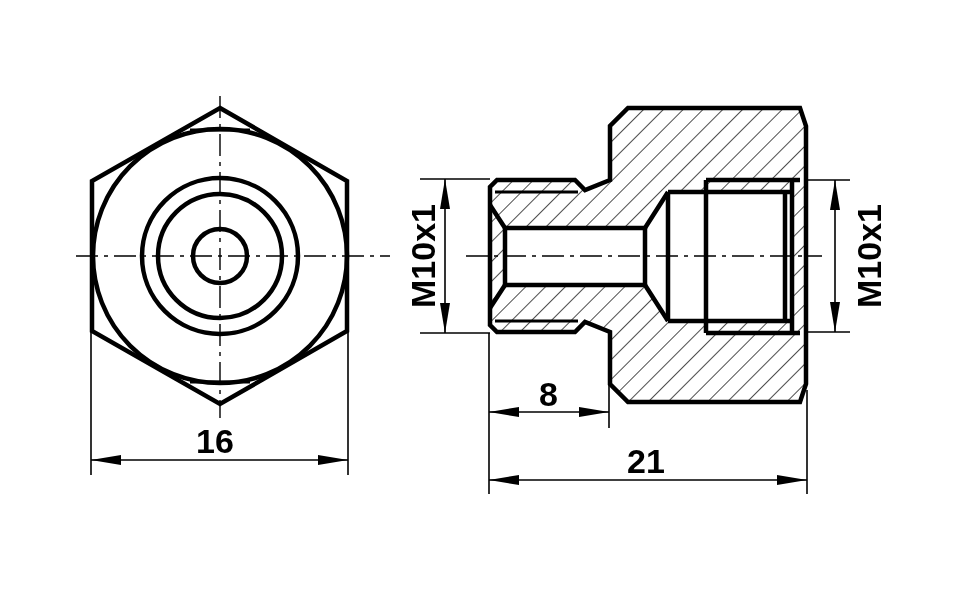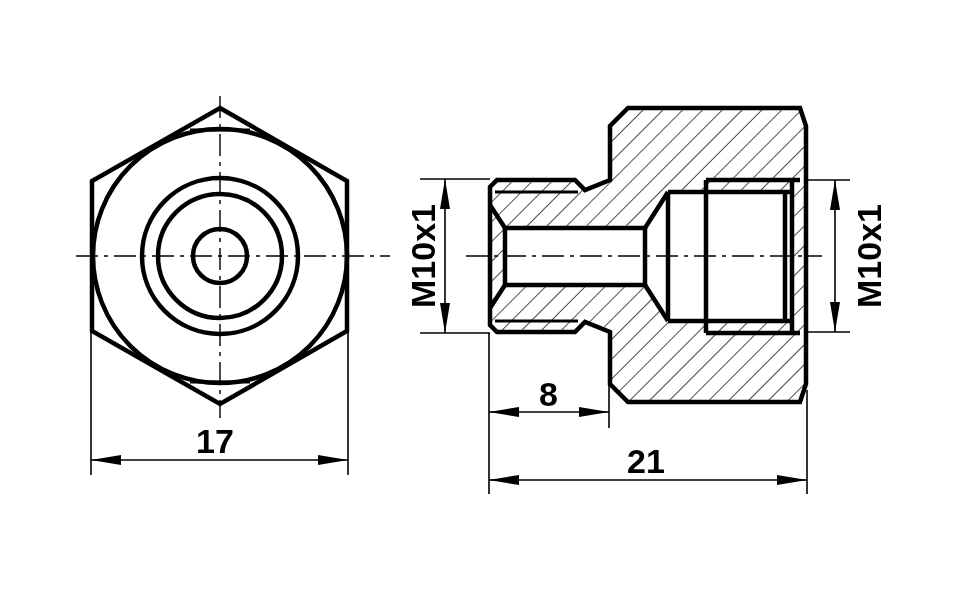--- a/index.html
+++ b/index.html
@@ -84,18 +84,18 @@
     <line class="thin" x1="489" y1="333" x2="489" y2="494"></line>
     <line class="thin" x1="609" y1="385" x2="609" y2="428"></line>
     <line class="thin" x1="807" y1="390" x2="807" y2="494"></line>
 
     <line class="thin" x1="489" y1="412" x2="609" y2="412" marker-start="url(#arrow-start)" marker-end="url(#arrow-end)"></line>
     <line class="thin" x1="489" y1="480" x2="807" y2="480" marker-start="url(#arrow-start)" marker-end="url(#arrow-end)"></line>
   </g>
 </svg>
 
 <div class="label-layer">
-  <span class="dim-label" style="left:196px; top:424px;">17</span>
+  <span class="dim-label" style="left:196px; top:424px;">16</span>
   <span class="dim-label" style="left:539px; top:377px;">8</span>
   <span class="dim-label" style="left:627px; top:444px;">21</span>
   <span class="dim-label vert" style="left:371px; top:239px;">M10x1</span>
   <span class="dim-label vert" style="left:817px; top:239px;">M10x1</span>
 </div>
 
 </body></html>

